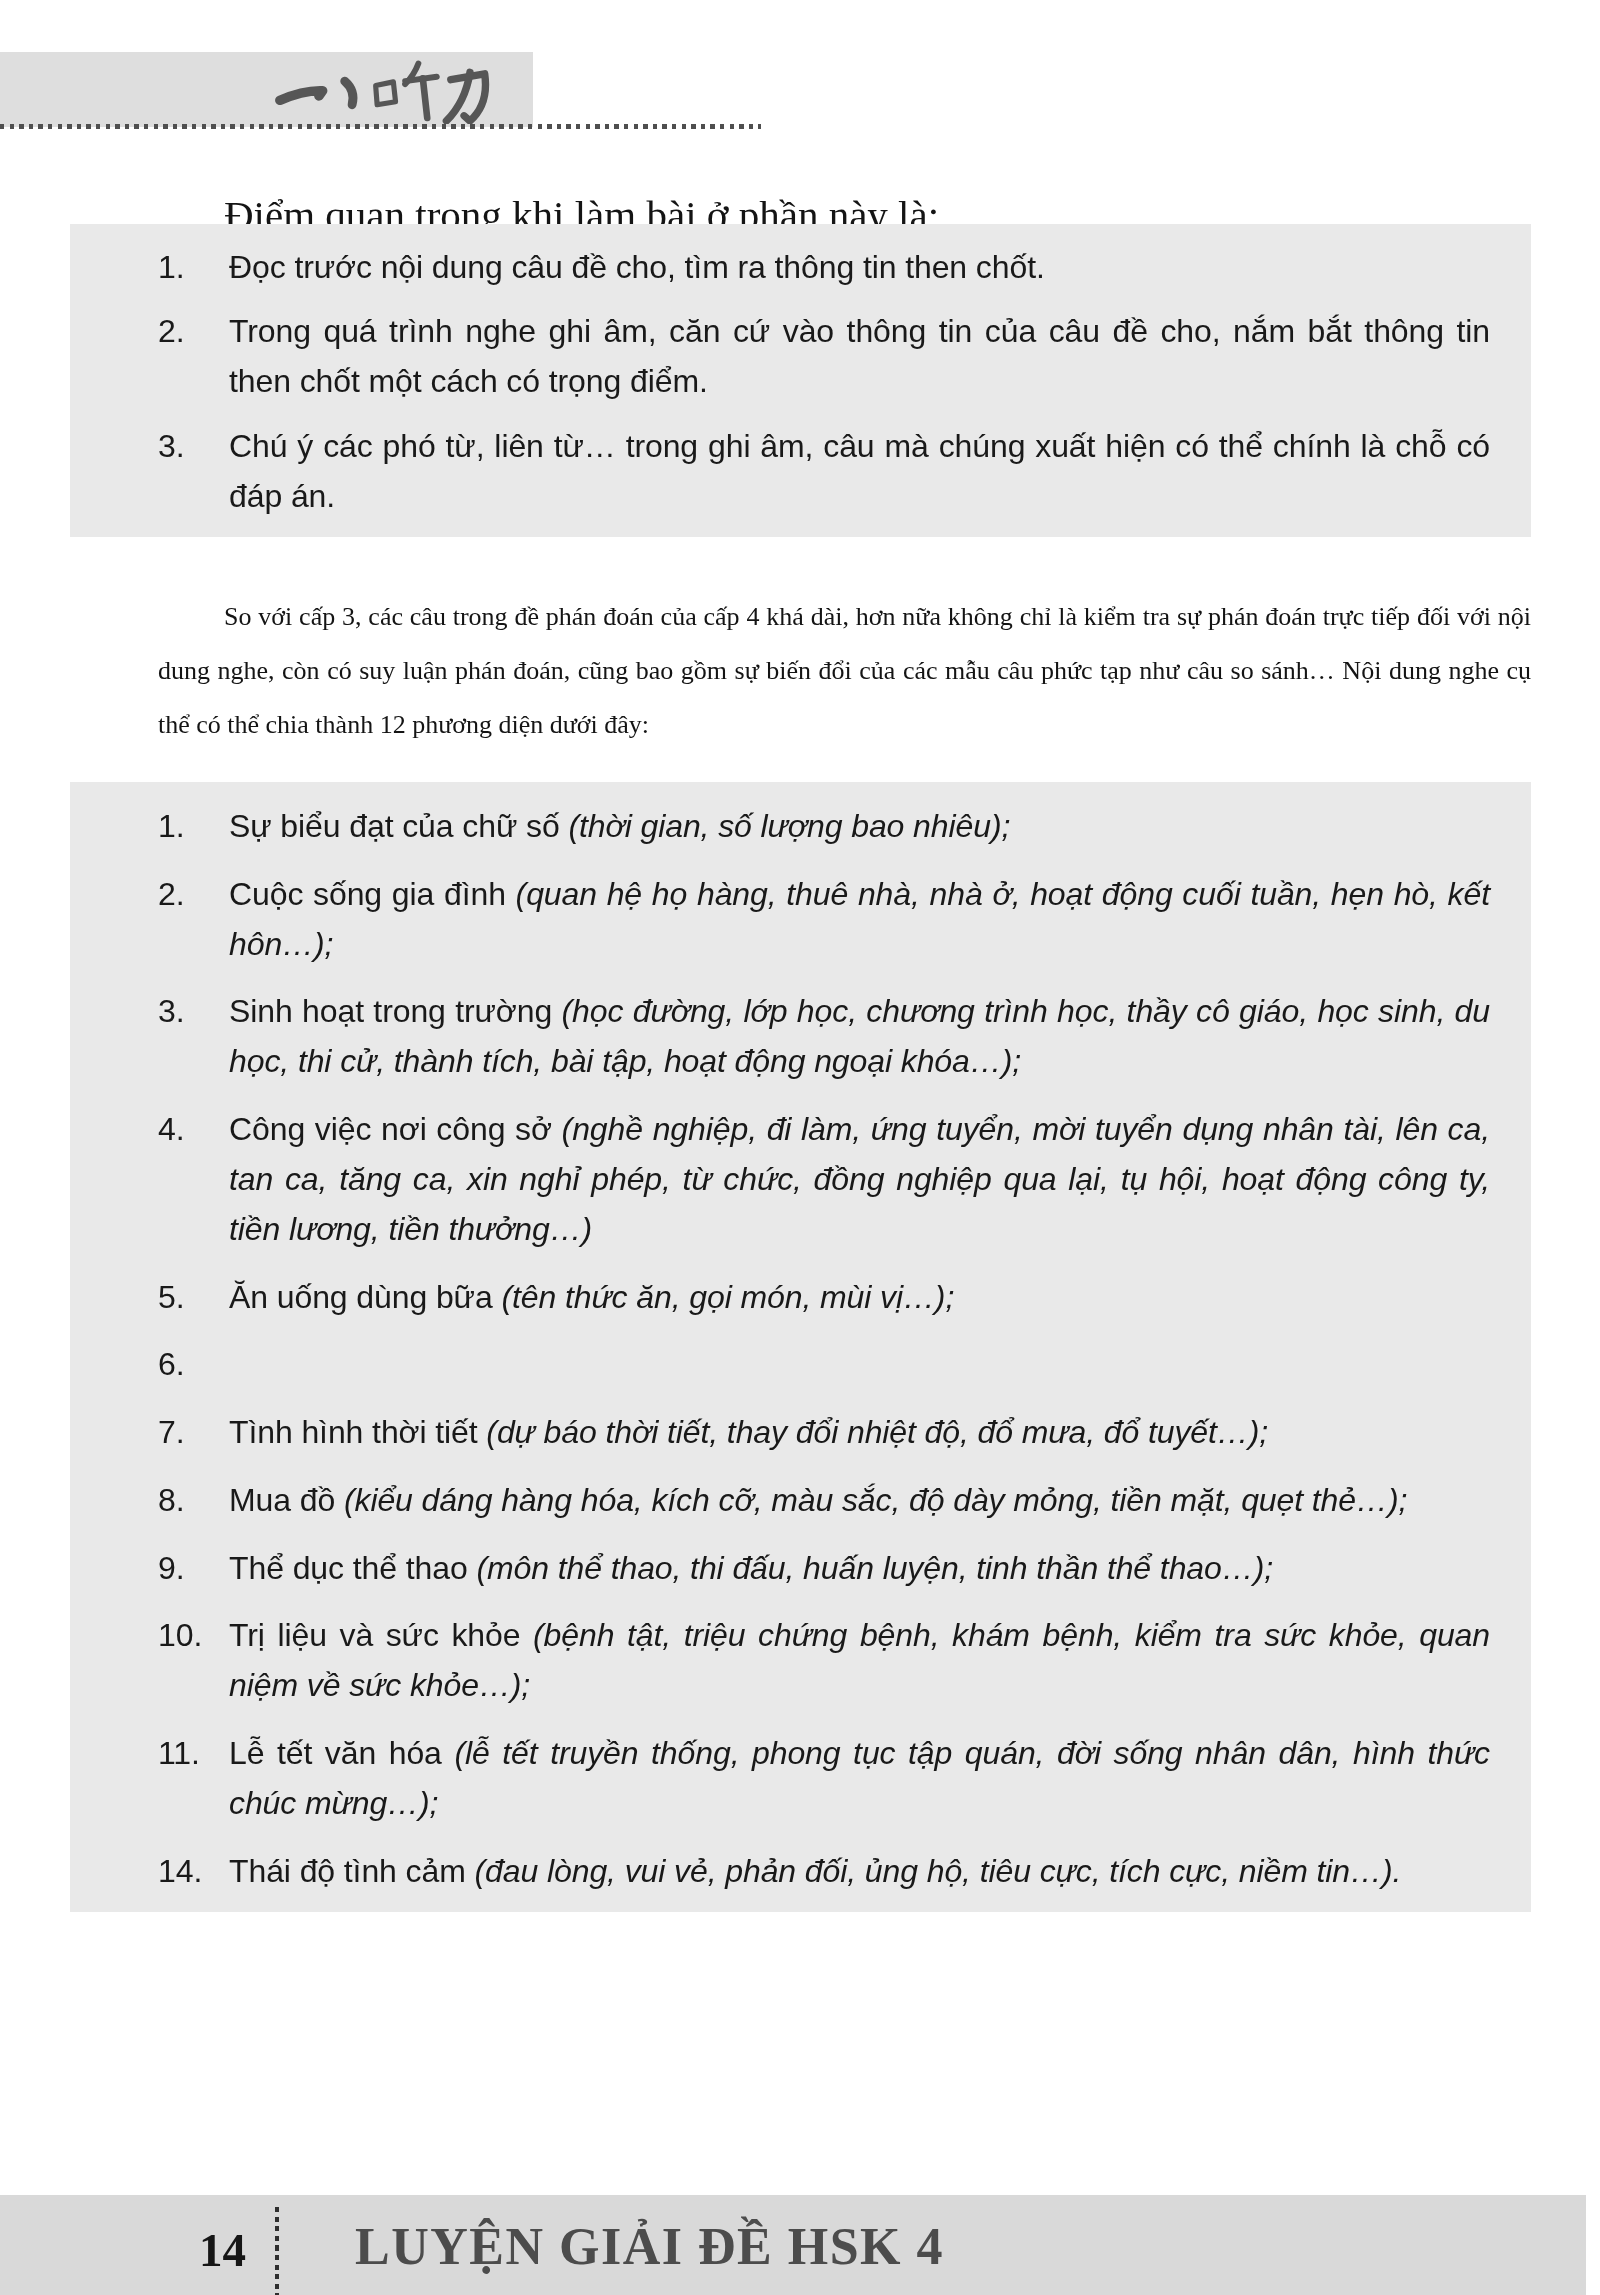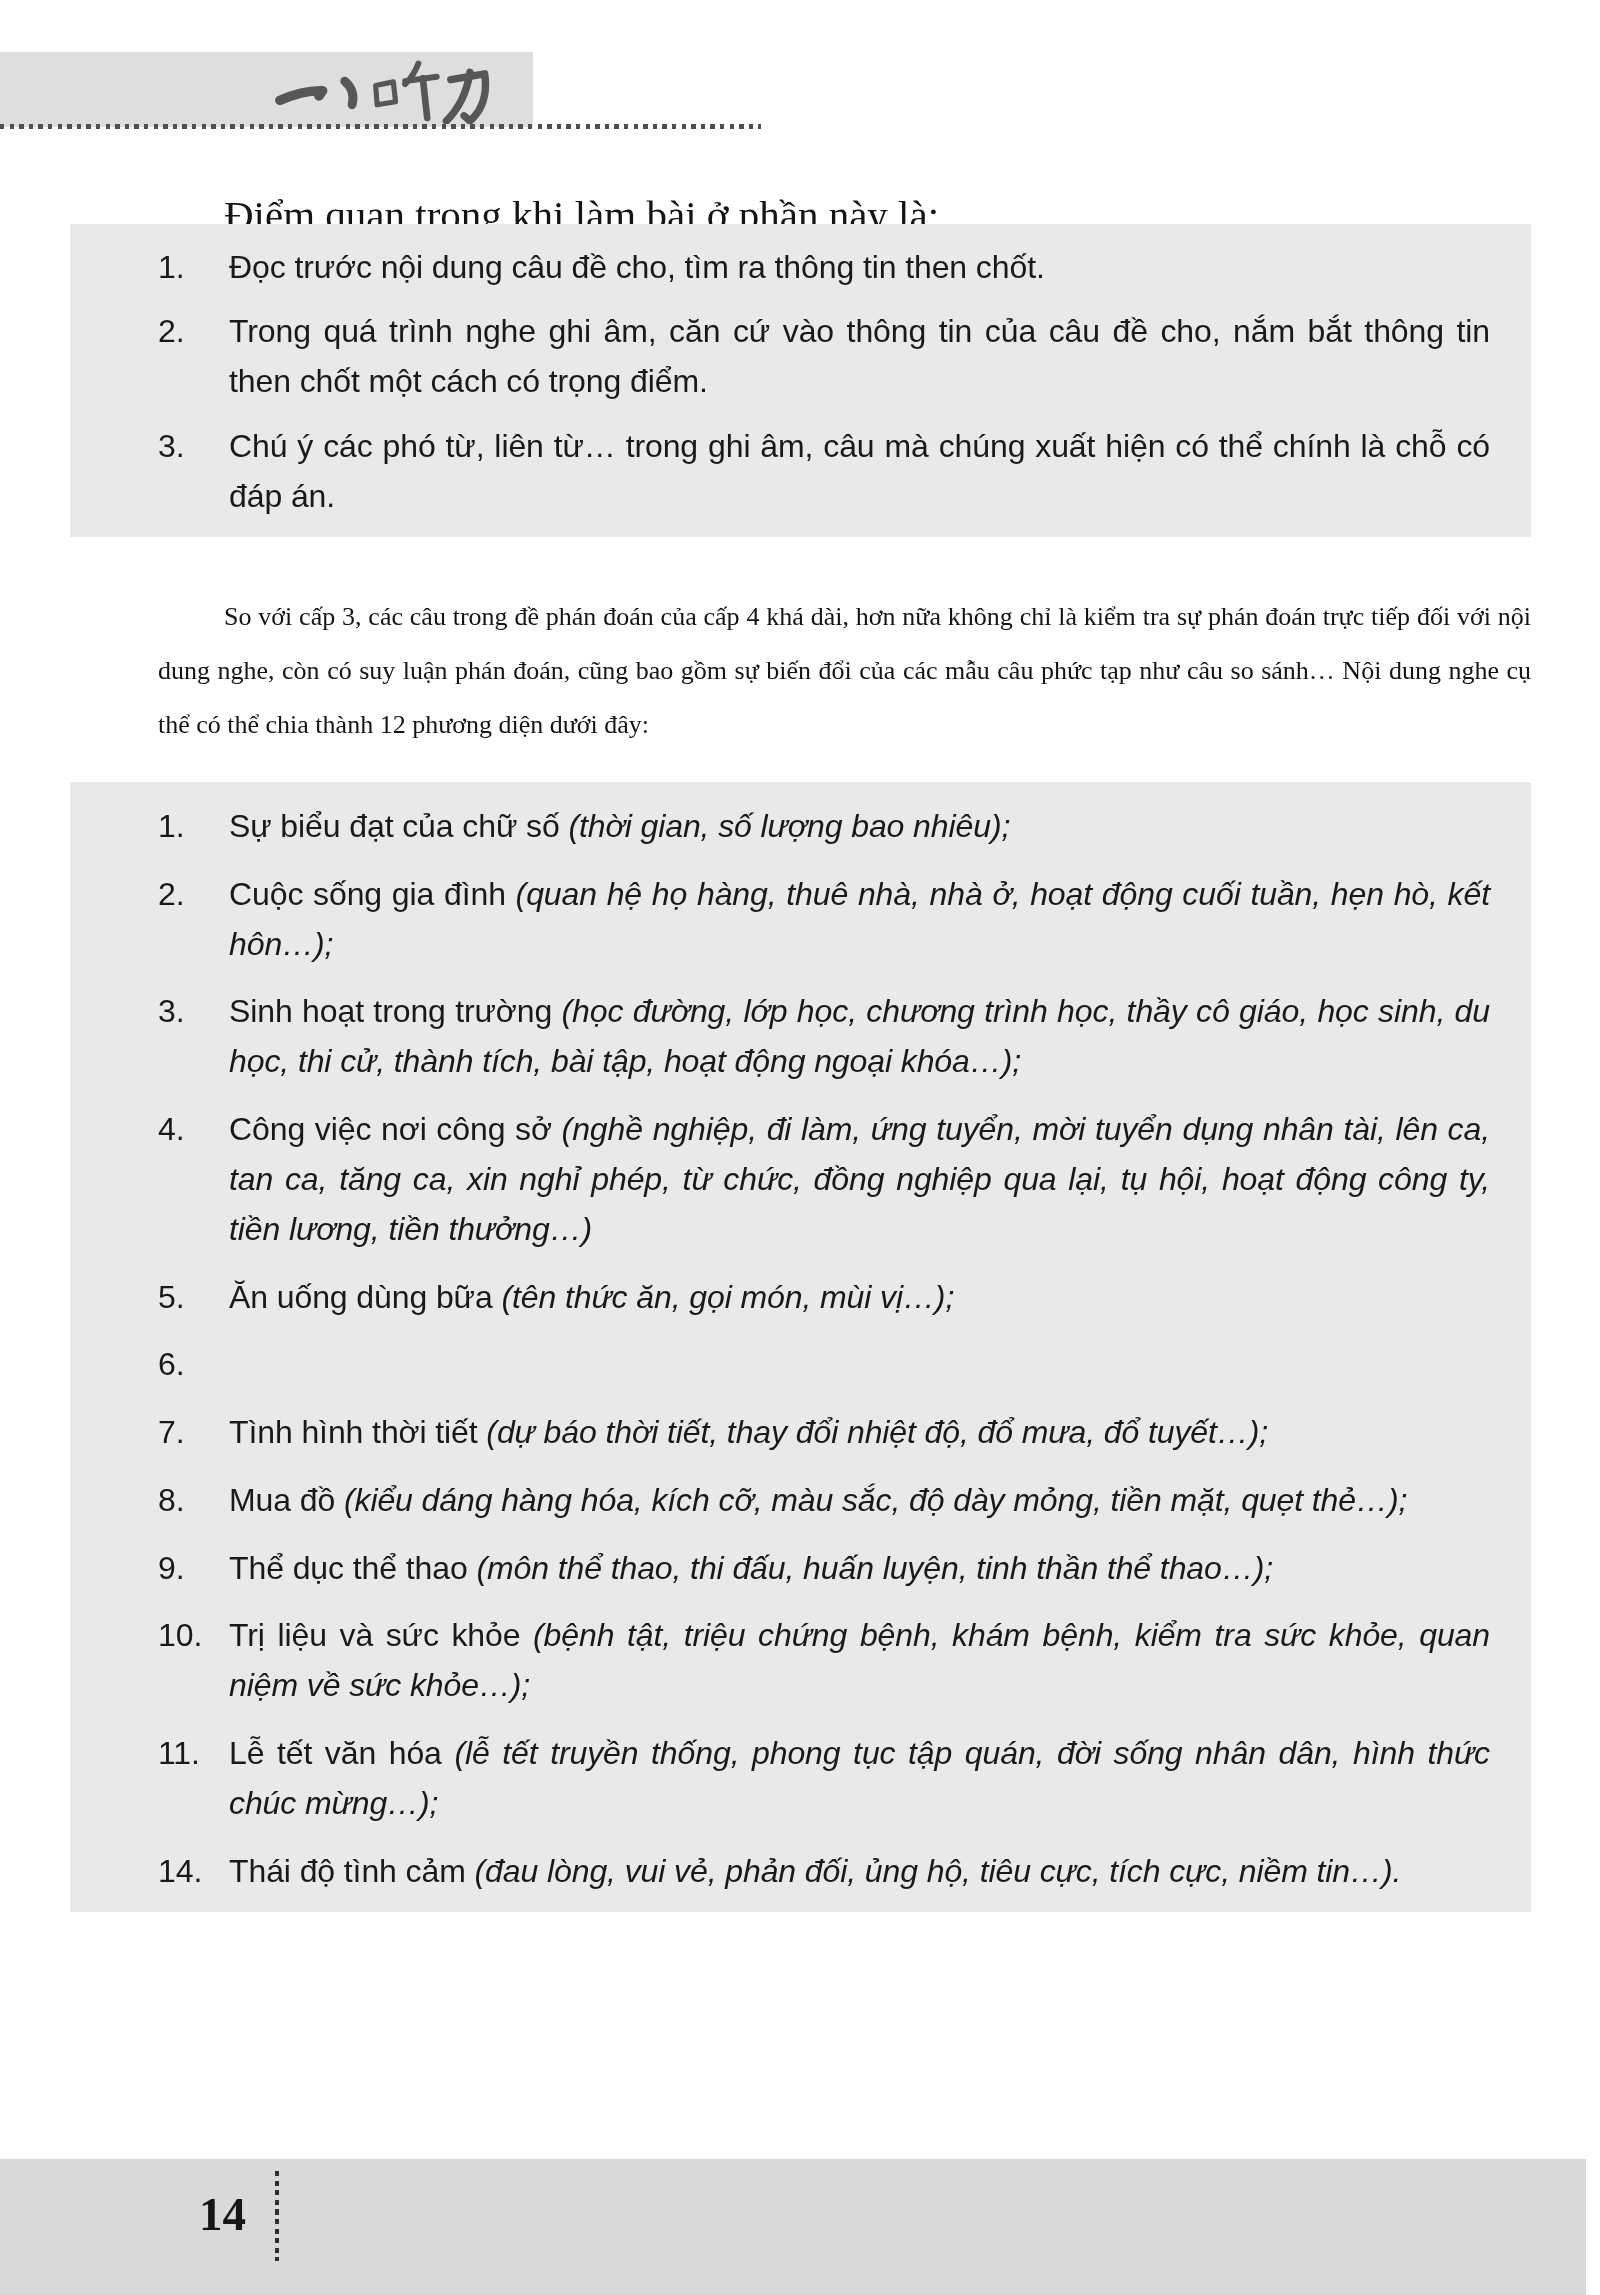--- a/index.html
+++ b/index.html
@@ -46,21 +46,21 @@
   }
   .box-keypoints .li{margin-bottom:14.7px;}
   .box-topics .li{margin-bottom:17.7px;}
   .gbox .li:last-child{margin-bottom:0;}
   .li .num{flex:0 0 71px;margin-left:88px;}
   .li .itext{flex:1;margin-right:41px;text-align:justify;}
   .it{font-style:italic;}
 
   
   .footer{
-    position:absolute;left:0;right:14px;bottom:0;height:136px;
+    position:absolute;left:0;right:14px;bottom:0;height:100px;
     background:var(--footer_gray,#d9d9d9);
   }
   .page-number{
     position:absolute;left:199px;top:28px;
     font-family:"Liberation Serif","DejaVu Serif",serif;
     font-weight:bold;font-size:47px;color:#161616;
   }
   .footer-divider{
     position:absolute;left:275px;top:11.8px;width:4.4px;height:90px;
     background:repeating-linear-gradient(180deg,#2e2e2e 0 5.2px,transparent 5.2px 9.6px);
@@ -177,16 +177,17 @@
 
       <div class="li">
         <span class="num">14.</span>
         <span class="itext"><span>Thái độ tình cảm</span> <span class="it">(đau lòng, vui vẻ, phản đối, ủng hộ, tiêu cực, tích cực, niềm tin…).</span></span>
       </div>
     </div>
 
   <div class="footer">
     <span class="page-number">14</span>
     <span class="footer-divider"></span>
+    <span class="book-title">LUYỆN GIẢI ĐỀ HSK 4</span>
   </div>
 
 </div>
 
 
 </body></html>

